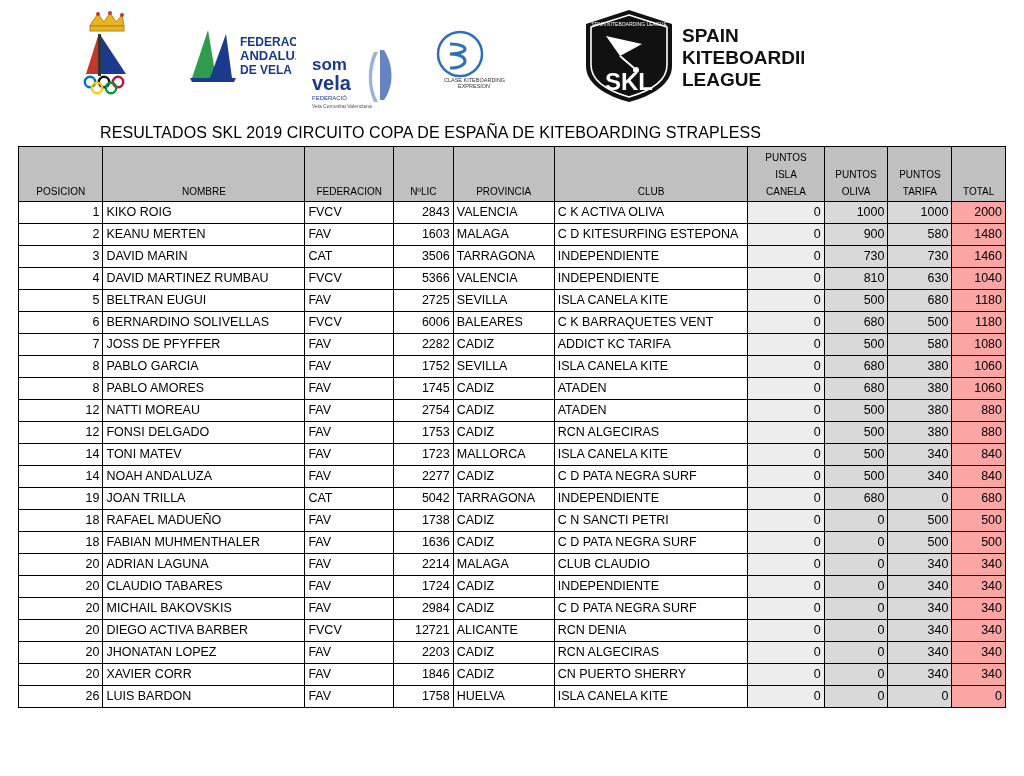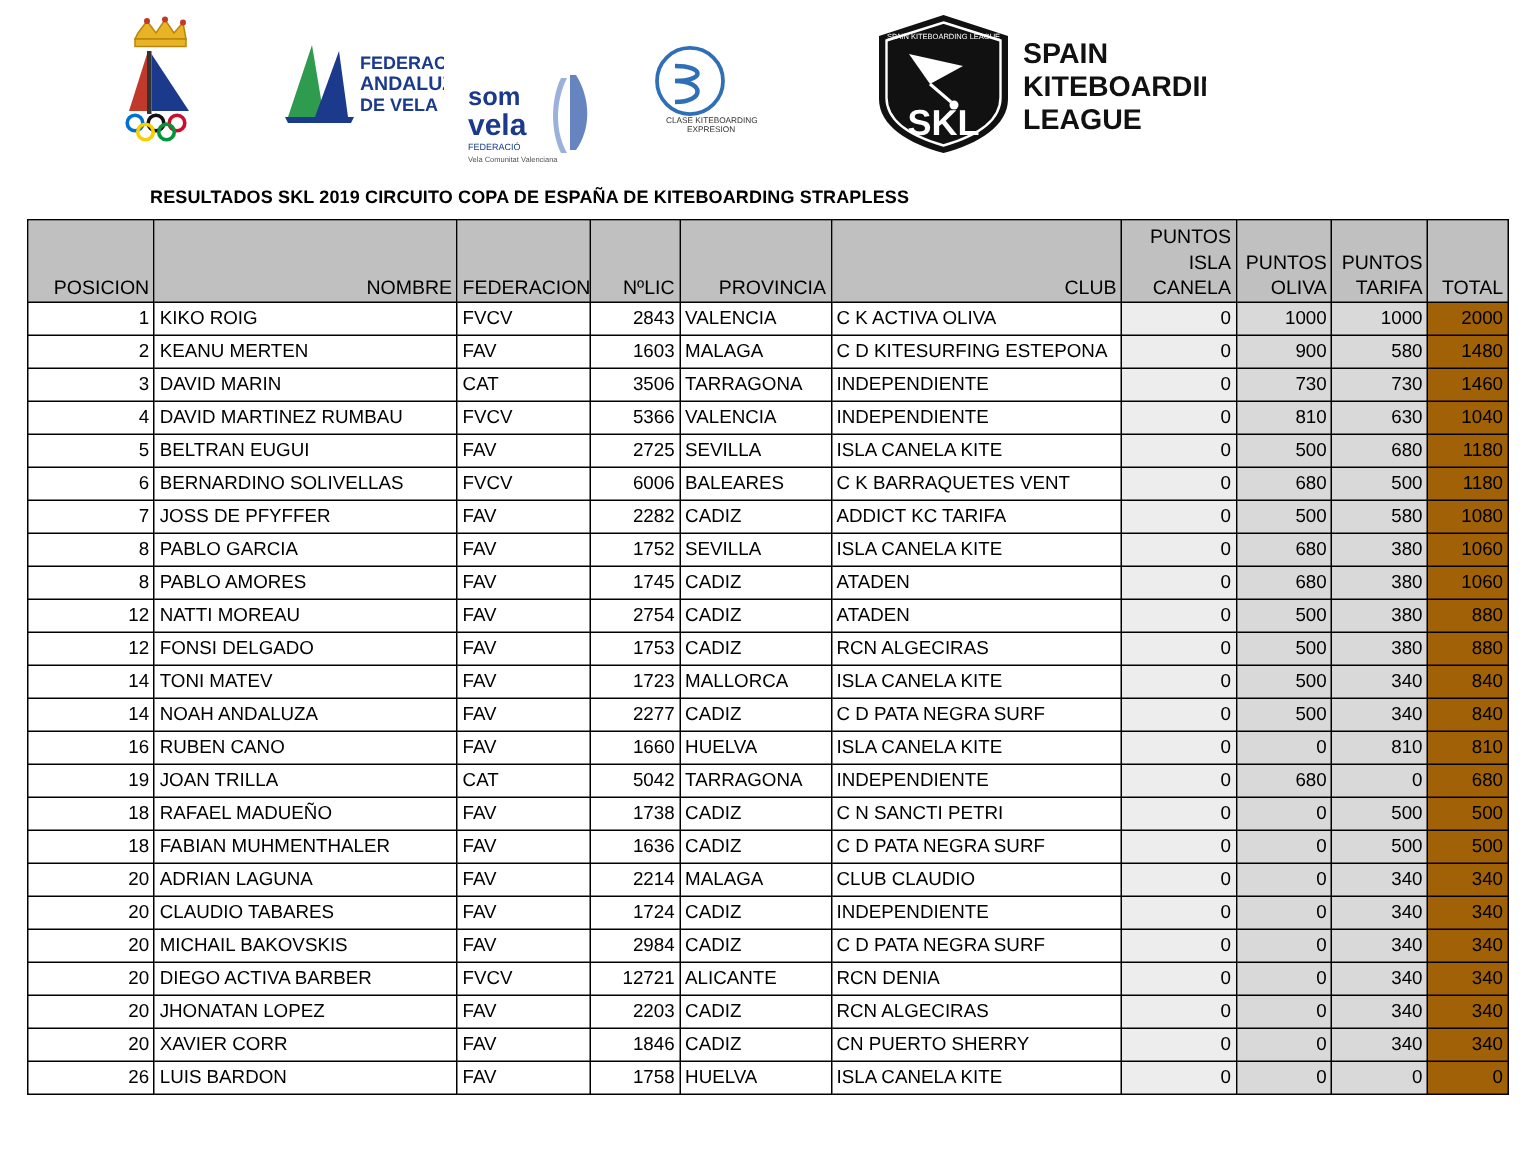--- a/index.html
+++ b/index.html
@@ -44,22 +44,22 @@
     font-family: "Liberation Sans", sans-serif;
     font-weight: bold;
     fill: #1b3a8c;
   }
 
   
   .report-title {
     position: absolute;
     left: 100px;
     top: 124px;
-    font-size: 12px;
-    font-weight: bold;
+    font-size: 16px;
+    font-weight: normal;
     letter-spacing: 0.1px;
     color: #000;
     white-space: nowrap;
   }
 
   
   .table-wrap {
     position: absolute;
     left: 18px;
     top: 146px;
@@ -75,24 +75,24 @@
     border: 1px solid #000;
     padding: 1px 3px;
     height: 19px;
     line-height: 17px;
     overflow: hidden;
     white-space: nowrap;
   }
   thead th {
     background: #c0c0c0;
     font-weight: normal;
-    text-align: right;
+    text-align: center;
     vertical-align: bottom;
     height: 66px;
-    font-size: 13px;
+    font-size: 10px;
   }
   thead th.multiline {
     white-space: normal;
     vertical-align: top;
     padding-top: 2px;
   }
   thead th.bottomline {
     vertical-align: bottom;
   }
   
@@ -113,21 +113,21 @@
   tbody td {
     background: #ffffff;
   }
   tbody td.shade {
     background: #d9d9d9;
   }
   tbody td.shade-light {
     background: #ededed;
   }
   tbody td.shade-dark {
-    background: #a16207;
+    background: #fca5a5;
   }
 </style>
 </head>
 <body>
 
 <div class="page">
 
   <div class="logo-bar">
 
     <div class="logo logo-rfev">
@@ -400,32 +400,20 @@
             <td class="txt">FAV</td>
             <td class="num">2277</td>
             <td class="txt">CADIZ</td>
             <td class="txt">C D PATA NEGRA SURF</td>
             <td class="num shade-light">0</td>
             <td class="num shade">500</td>
             <td class="num shade">340</td>
             <td class="num shade-dark">840</td>
           </tr>
           <tr>
-            <td class="num">16</td>
-            <td class="txt">RUBEN CANO</td>
-            <td class="txt">FAV</td>
-            <td class="num">1660</td>
-            <td class="txt">HUELVA</td>
-            <td class="txt">ISLA CANELA KITE</td>
-            <td class="num shade-light">0</td>
-            <td class="num shade">0</td>
-            <td class="num shade">810</td>
-            <td class="num shade-dark">810</td>
-          </tr>
-          <tr>
             <td class="num">19</td>
             <td class="txt">JOAN TRILLA</td>
             <td class="txt">CAT</td>
             <td class="num">5042</td>
             <td class="txt">TARRAGONA</td>
             <td class="txt">INDEPENDIENTE</td>
             <td class="num shade-light">0</td>
             <td class="num shade">680</td>
             <td class="num shade">0</td>
             <td class="num shade-dark">680</td>

